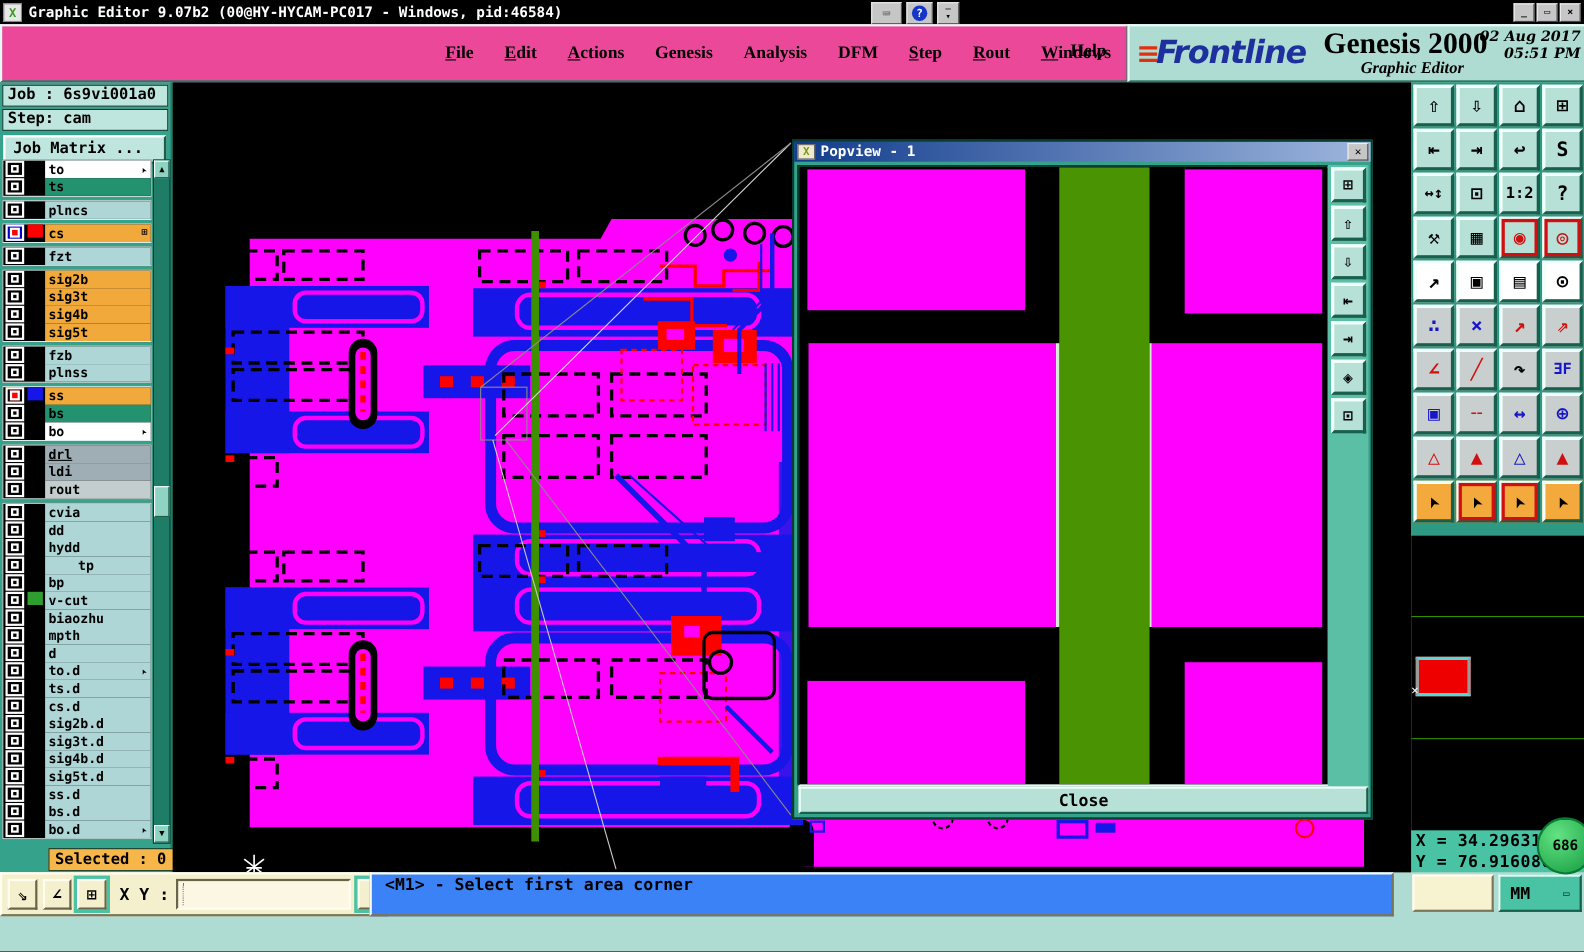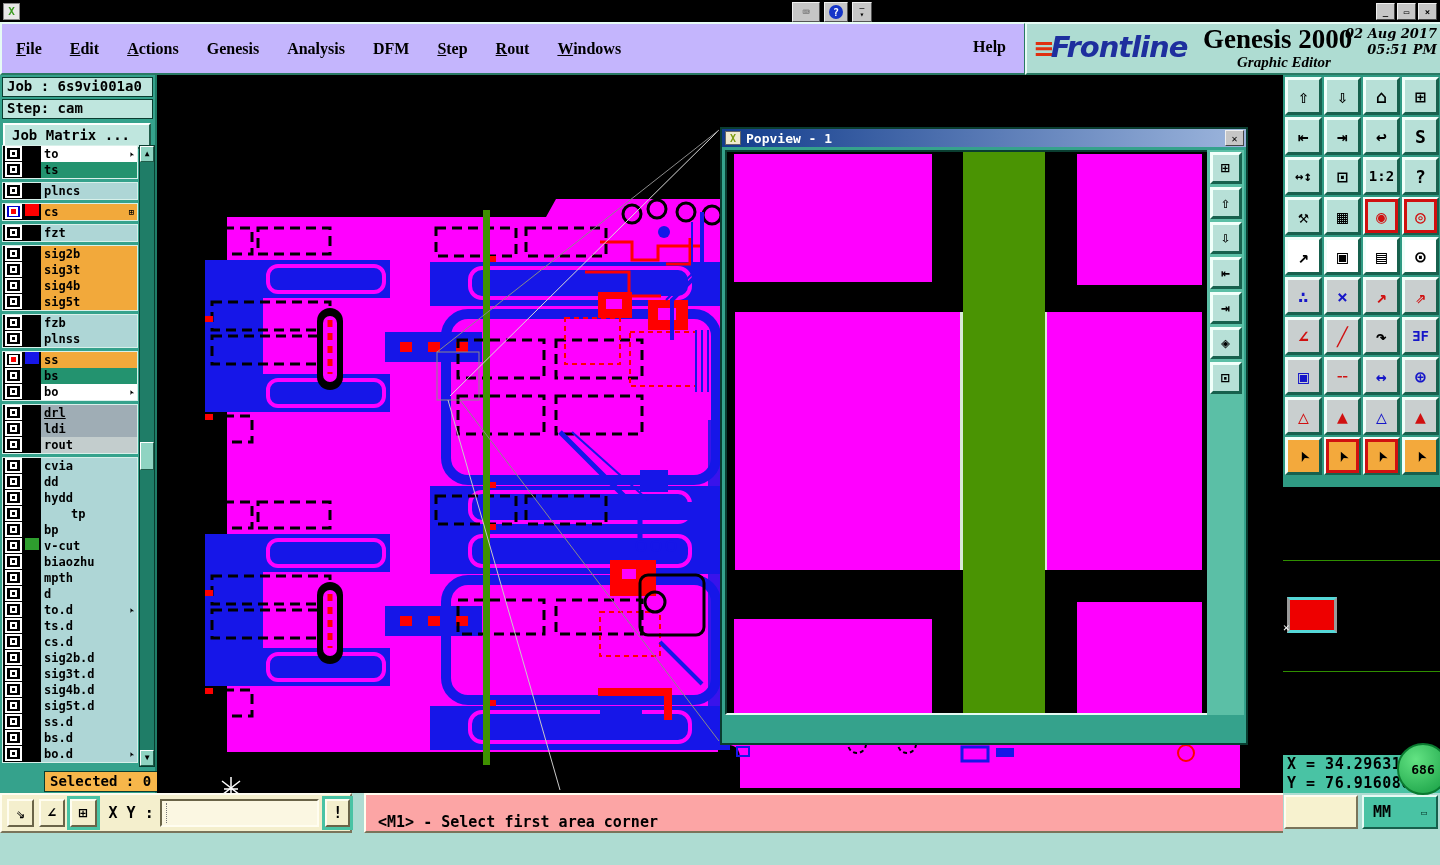--- a/index.html
+++ b/index.html
@@ -19,23 +19,23 @@
   .tb-btn.q{min-width:22px;}
   .q-circle{width:14px;height:14px;border-radius:50%;background:#1535c8;color:#fff;font-size:10px;
             font-weight:bold;display:flex;align-items:center;justify-content:center;}
   .tb-btn.dd{min-width:18px;flex-direction:column;line-height:6px;font-size:8px;color:#000;}
   .win-ctls{position:absolute;right:3px;top:3px;display:flex;gap:2px;}
   .win-btn{width:17px;height:15px;background:#c6c6c6;border:1px solid;
            border-color:#efefef #444 #444 #efefef;font-size:9px;font-weight:bold;display:flex;
            align-items:center;justify-content:center;}
   
   .menubar{position:absolute;left:0;top:22px;width:1440px;height:53px;background:#aedcd2;}
-  .menu-panel{position:absolute;left:0;top:0;width:1022px;height:49px;background:#c4b5fd;
+  .menu-panel{position:absolute;left:0;top:0;width:1022px;height:49px;background:#ec4899;
               border:2px solid;border-color:#e6fbf4 #2a7a63 #2a7a63 #e6fbf4;display:flex;
-              align-items:center;}
+              align-items:center;justify-content:flex-end;}
   .menu-item{font-family:"Liberation Serif",serif;font-weight:bold;font-size:16px;
              padding:0 14px;white-space:nowrap;}
   .menu-item u{text-decoration:underline;}
   .help-item{position:absolute;right:18px;top:14px;font-family:"Liberation Serif",serif;
              font-weight:bold;font-size:16px;}
   .branding{position:absolute;left:1025px;top:0;width:413px;height:49px;background:#aedcd2;
             border:2px solid;border-color:#e6fbf4 #2a7a63 #2a7a63 #e6fbf4;}
   .logo{position:absolute;left:6px;top:6px;font-family:"DejaVu Sans",sans-serif;font-style:italic;
         font-weight:bold;font-size:29px;color:#1e2f9e;letter-spacing:-1px;}
   .logo-bars{color:#e03010;font-style:normal;margin-right:-3px;font-size:26px;}
@@ -115,23 +115,23 @@
   .xy-label{font-size:15px;font-weight:bold;margin:0 6px 0 12px;white-space:nowrap;}
   .xy-wrap{position:relative;width:170px;height:28px;background:#fbf7e2;border:2px solid;
            border-color:#6a6448 #fffdf0 #fffdf0 #6a6448;box-sizing:border-box;}
   .xy-caret{position:absolute;left:4px;top:2px;bottom:2px;border-left:1px dotted #777;}
   .xy-input{position:absolute;left:8px;top:0;width:150px;height:24px;border:none;outline:none;
             background:transparent;font:bold 14px "DejaVu Sans Mono",monospace;}
   .excl-btn{width:26px;height:28px;margin-left:6px;background:#f4efcd;border:2px solid;
             border-color:#fffdf0 #6a6448 #6a6448 #fffdf0;outline:3px solid #49c3a4;font-size:15px;
             font-weight:bold;display:flex;align-items:center;justify-content:center;
             box-sizing:border-box;}
-  .prompt-panel{position:absolute;left:364px;top:793px;width:931px;height:40px;background:#fca5a5;
+  .prompt-panel{position:absolute;left:336px;top:793px;width:931px;height:40px;background:#3b82f6;
                 border:2px solid;border-color:#fffdf0 #7a745a #7a745a #fffdf0;box-sizing:border-box;
-                display:flex;align-items:flex-end;font-size:15px;font-weight:bold;padding-left:12px;
+                display:flex;align-items:flex-start;font-size:15px;font-weight:bold;padding-left:12px;
                 white-space:nowrap;}
   .br-bottom{position:absolute;left:1283px;top:793px;width:157px;height:40px;background:#aedcd2;}
   .blank-box{position:absolute;left:1px;top:2px;width:74px;height:34px;background:#f7f2cf;
              border:2px solid;border-color:#fffdf0 #7a745a #7a745a #fffdf0;box-sizing:border-box;}
   .mm-btn{position:absolute;right:2px;top:2px;width:76px;height:34px;background:#49c3a4;
           border:2px solid;border-color:#e6fbf4 #17604d #17604d #e6fbf4;box-sizing:border-box;
           display:flex;align-items:center;justify-content:space-between;padding:0 9px;
           font-size:15px;font-weight:bold;}
   .mm-glyph{font-size:10px;color:#0a3d30;}
   .statusbar{position:absolute;left:0;top:833px;width:1440px;height:32px;background:#aedcd2;
@@ -163,20 +163,21 @@
             border:2px solid;border-color:#f0fffa #17604d #17604d #f0fffa;box-sizing:border-box;
             display:flex;align-items:center;justify-content:center;font-size:15px;font-weight:bold;}
 </style>
 </head>
 <body>
 
 <div class="app">
 
   <div class="titlebar">
     <span class="app-icon">X</span>
+    <span class="title-text">Graphic Editor 9.07b2 (00@HY-HYCAM-PC017 - Windows, pid:46584)</span>
     <span class="tb-buttons">
       <span class="tb-btn">
           <span>⌨</span>
         </span>
       <span class="tb-btn q">
           <span class="q-circle">?</span>
         </span>
       <span class="tb-btn dd">
           <span>─<br>▾</span>
         </span>
@@ -956,15 +957,16 @@
         <div class="pv-tbtn">
           <span>⇥</span>
         </div>
         <div class="pv-tbtn">
           <span>◈</span>
         </div>
         <div class="pv-tbtn">
           <span>⊡</span>
         </div>
       </div>
+    <div class="pv-close">Close</div>
   </div>
 
 </div>
 
 </body></html>

